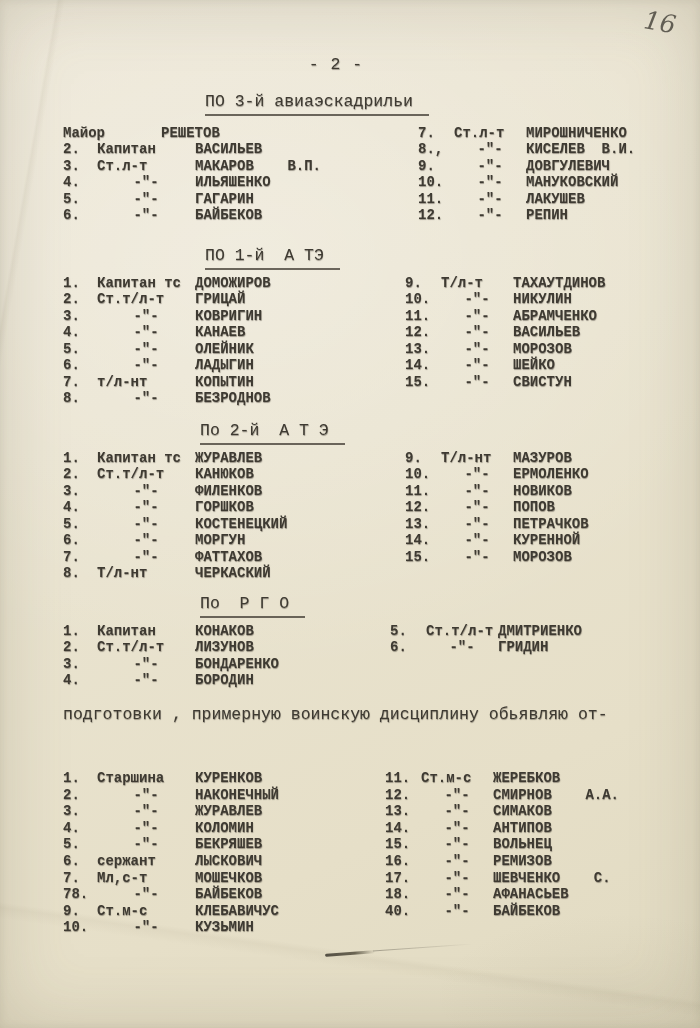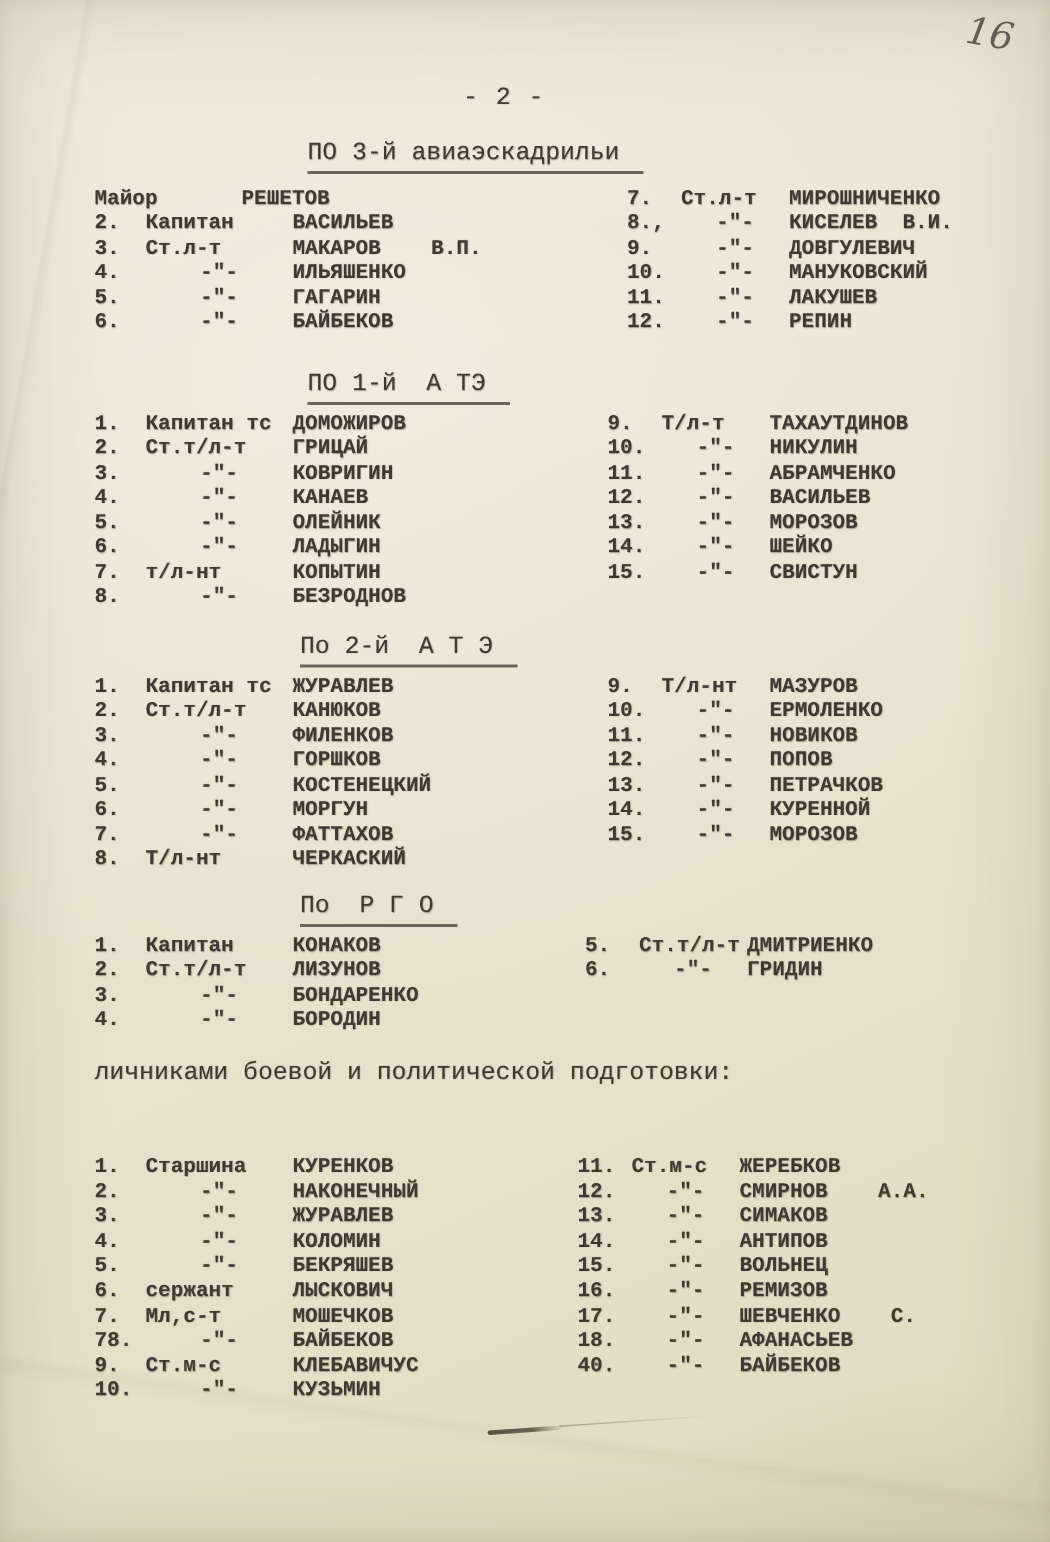--- a/index.html
+++ b/index.html
@@ -153,21 +153,21 @@
         <div class="row"><span class="num">3.</span><span class="rank ditto">-"-</span><span class="name">БОНДАРЕНКО</span></div>
         <div class="row"><span class="num">4.</span><span class="rank ditto">-"-</span><span class="name">БОРОДИН</span></div>
       </div>
     <div class="col right">
         <div class="row"><span class="num">5.</span><span class="rank">Ст.т/л-т</span><span class="name">ДМИТРИЕНКО</span></div>
         <div class="row"><span class="num">6.</span><span class="rank ditto">-"-</span><span class="name">ГРИДИН</span></div>
       </div>
   </div>
 
   <div class="para">
-    <div class="pline">личниками боевой и политической подготовки:</div>
+    <div class="pline">подготовки , примерную воинскую дисциплину обьявляю от-</div>
   </div>
 
   <div class="sec s5">
     <div class="col left">
         <div class="row"><span class="num">1.</span><span class="rank">Старшина</span><span class="name">КУРЕНКОВ</span></div>
         <div class="row"><span class="num">2.</span><span class="rank ditto">-"-</span><span class="name">НАКОНЕЧНЫЙ</span></div>
         <div class="row"><span class="num">3.</span><span class="rank ditto">-"-</span><span class="name">ЖУРАВЛЕВ</span></div>
         <div class="row"><span class="num">4.</span><span class="rank ditto">-"-</span><span class="name">КОЛОМИН</span></div>
         <div class="row"><span class="num">5.</span><span class="rank ditto">-"-</span><span class="name">БЕКРЯШЕВ</span></div>
         <div class="row"><span class="num">6.</span><span class="rank">сержант</span><span class="name">ЛЫСКОВИЧ</span></div>

